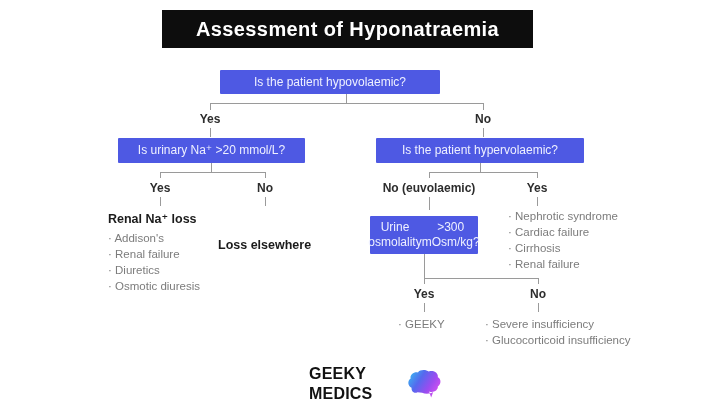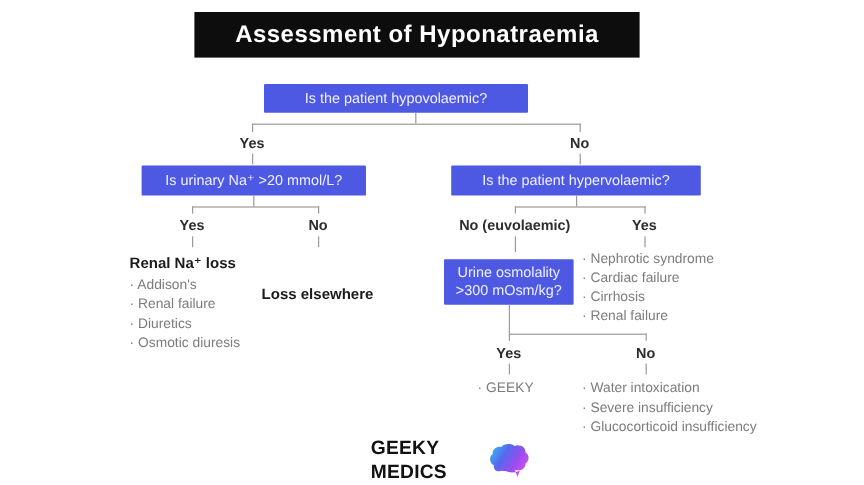--- a/index.html
+++ b/index.html
@@ -91,49 +91,48 @@
 
 <div class="abs vline" style="left:480px;top:163px;height:9px;"></div>
 <div class="abs hline" style="left:429px;top:172px;width:109px;"></div>
 <div class="abs vline" style="left:429px;top:172px;height:6px;"></div>
 <div class="abs vline" style="left:537px;top:172px;height:6px;"></div>
 <div class="abs lbl" style="left:364px;top:181px;width:130px;">No (euvolaemic)</div>
 <div class="abs lbl" style="left:512px;top:181px;width:50px;">Yes</div>
 <div class="abs vline" style="left:429px;top:197px;height:13px;"></div>
 <div class="abs vline" style="left:537px;top:197px;height:9px;"></div>
 
-<div class="abs" style="left:485px;top:208px;width:150px;">
+<div class="abs" style="left:508px;top:208px;width:150px;">
   <div class="list" style="margin-top:0;">
     <div class="li">Nephrotic syndrome</div>
     <div class="li">Cardiac failure</div>
     <div class="li">Cirrhosis</div>
     <div class="li">Renal failure</div>
   </div>
 </div>
 
-<div class="abs qbox" style="left:370px;top:216px;width:108px;height:38px;flex-direction:column;">
+<div class="abs qbox" style="left:370px;top:216px;width:108px;height:38px;flex-direction:row;">
   <div>Urine osmolality</div>
   <div>&gt;300 mOsm/kg?</div>
 </div>
 
 <div class="abs vline" style="left:424px;top:254px;height:24px;"></div>
 <div class="abs hline" style="left:424px;top:278px;width:115px;"></div>
 <div class="abs vline" style="left:424px;top:278px;height:6px;"></div>
 <div class="abs vline" style="left:538px;top:278px;height:6px;"></div>
 <div class="abs lbl" style="left:399px;top:287px;width:50px;">Yes</div>
 <div class="abs lbl" style="left:513px;top:287px;width:50px;">No</div>
 <div class="abs vline" style="left:424px;top:303px;height:9px;"></div>
 <div class="abs vline" style="left:538px;top:303px;height:9px;"></div>
 
 <div class="abs" style="left:398px;top:316px;width:70px;">
   <div class="li">GEEKY</div>
 </div>
 
 <div class="abs" style="left:485px;top:316px;width:170px;">
-  <div class="li">Water intoxication</div>
   <div class="li">Severe insufficiency</div>
   <div class="li">Glucocorticoid insufficiency</div>
 </div>
 
 <div class="abs" style="left:293px;top:368px;width:150px;height:32px;display:flex;align-items:center;gap:6px;">
   <span class="logo-text">GEEKY MEDICS</span>
   <span style="display:inline-block;width:40px;height:31px;">
     <svg width="40" height="31" viewBox="0 0 48 38" xmlns="http://www.w3.org/2000/svg">
       <defs>
         <linearGradient id="brainGrad" x1="0" y1="0" x2="1" y2="0.55">

